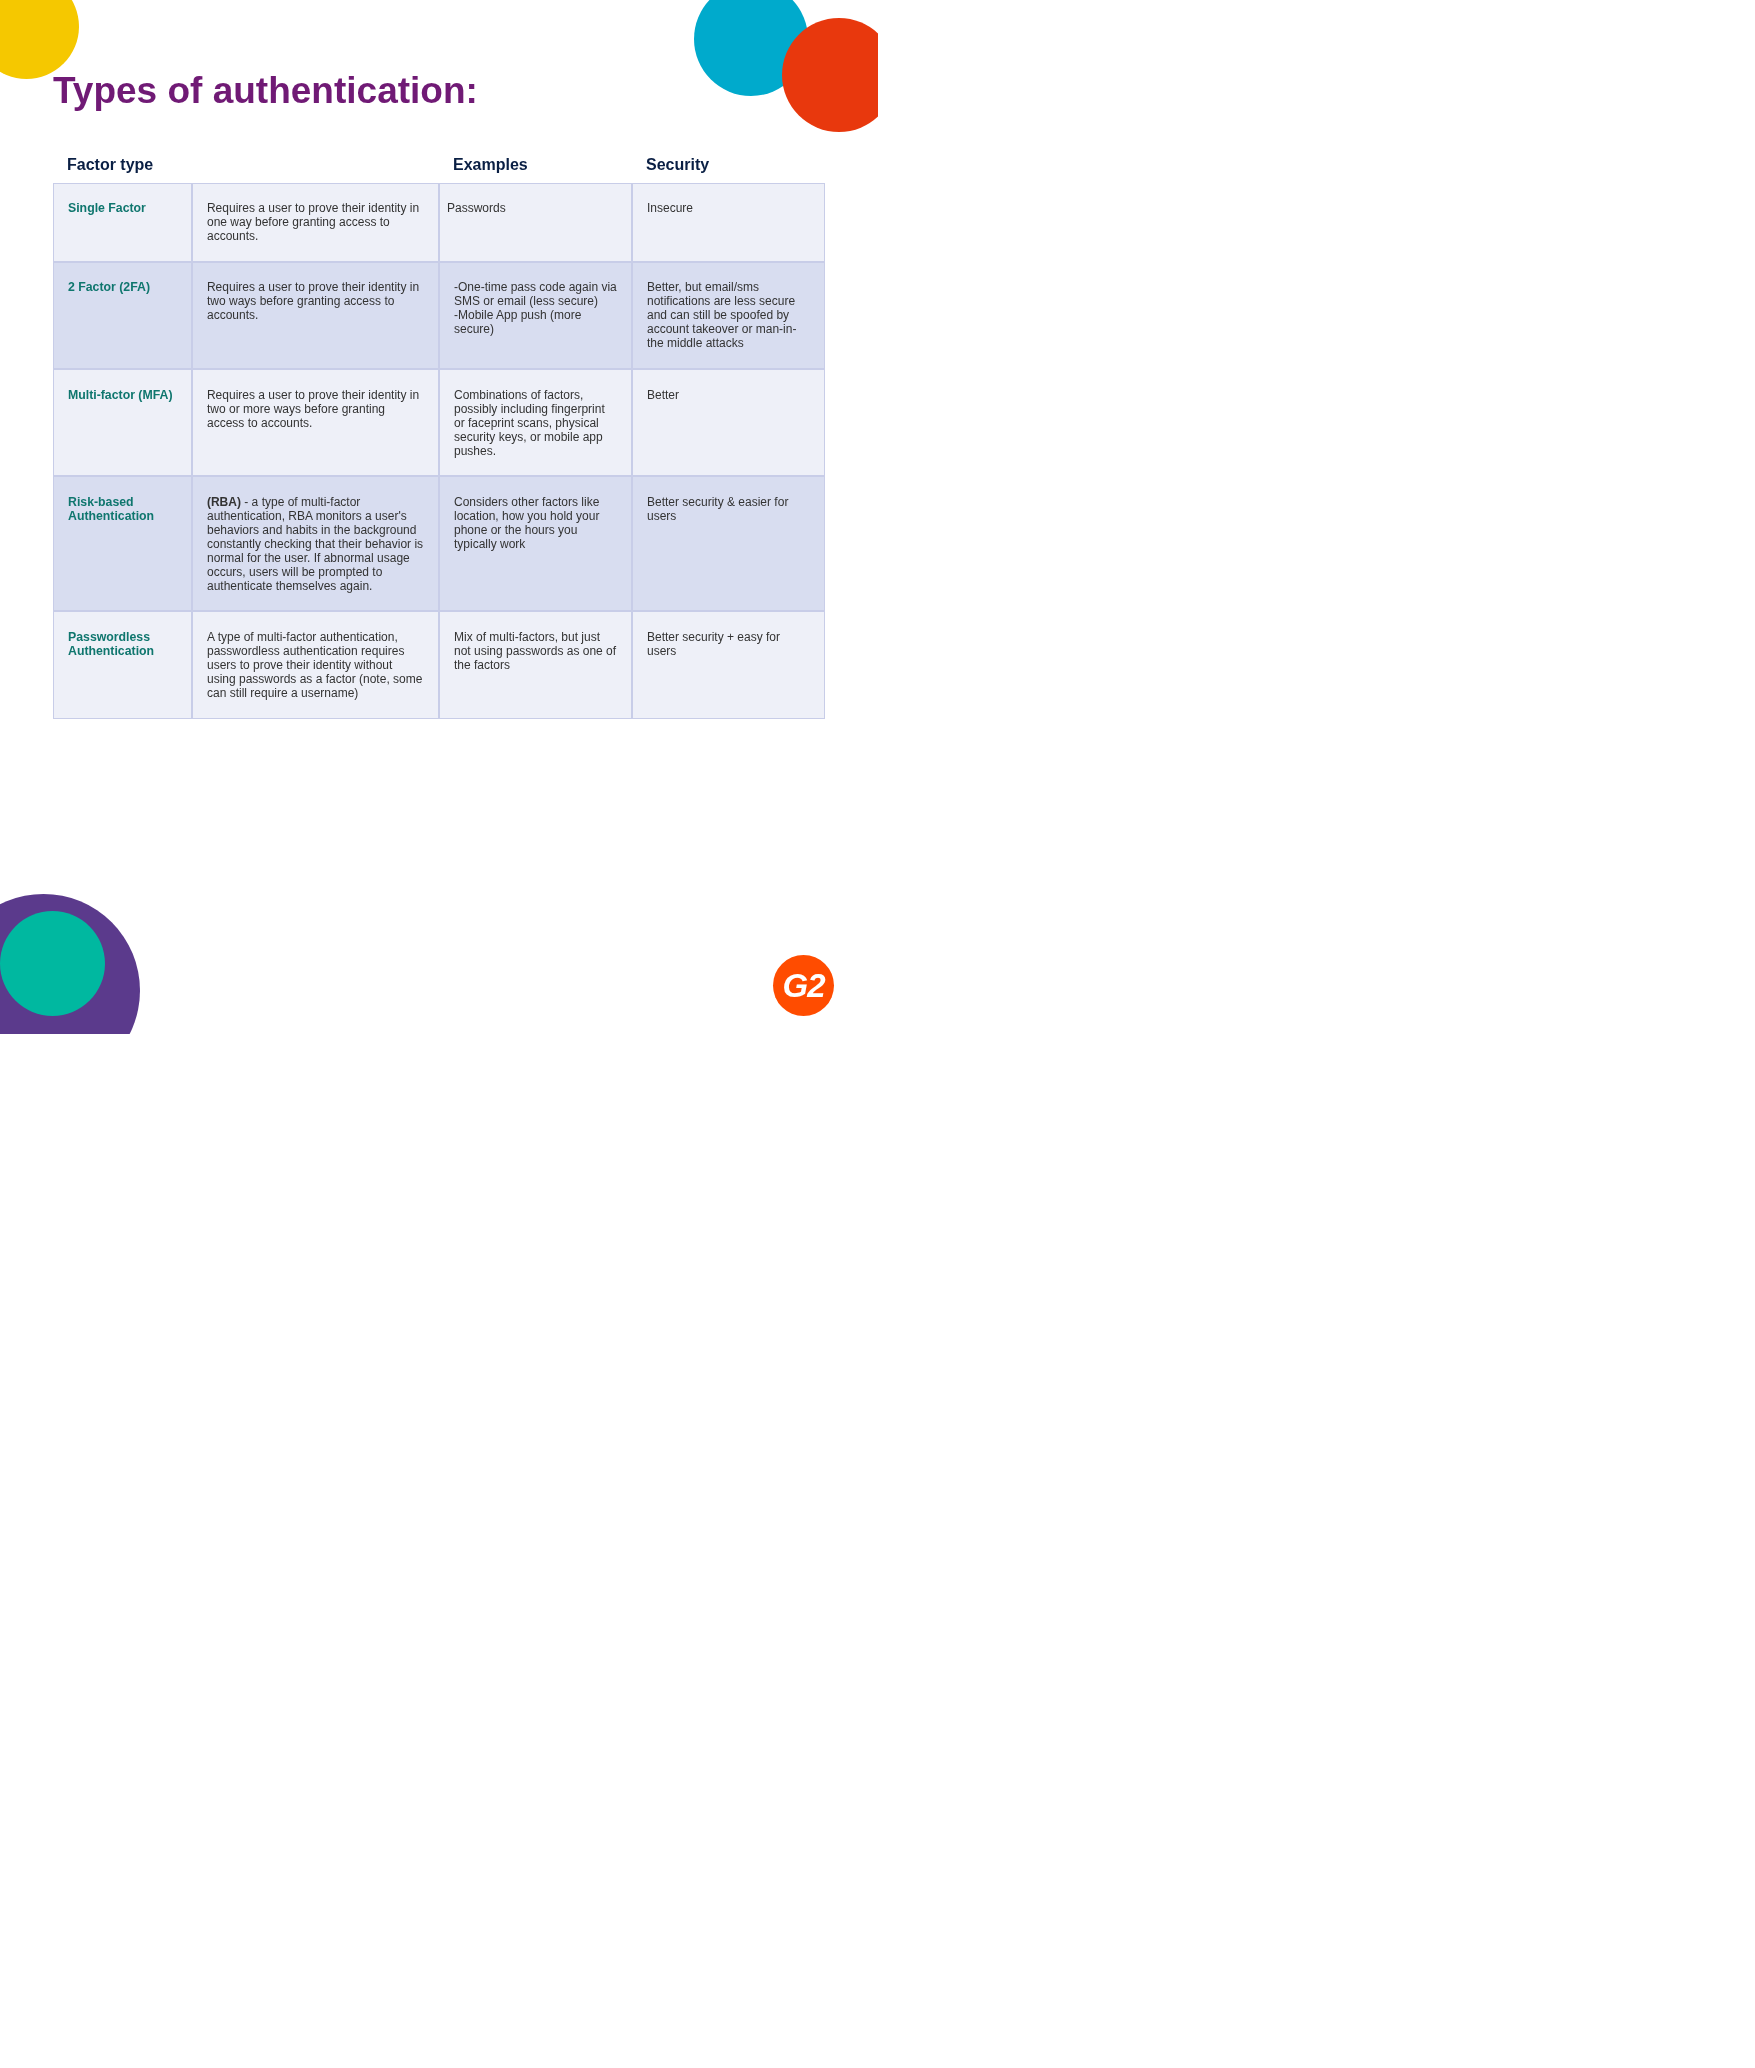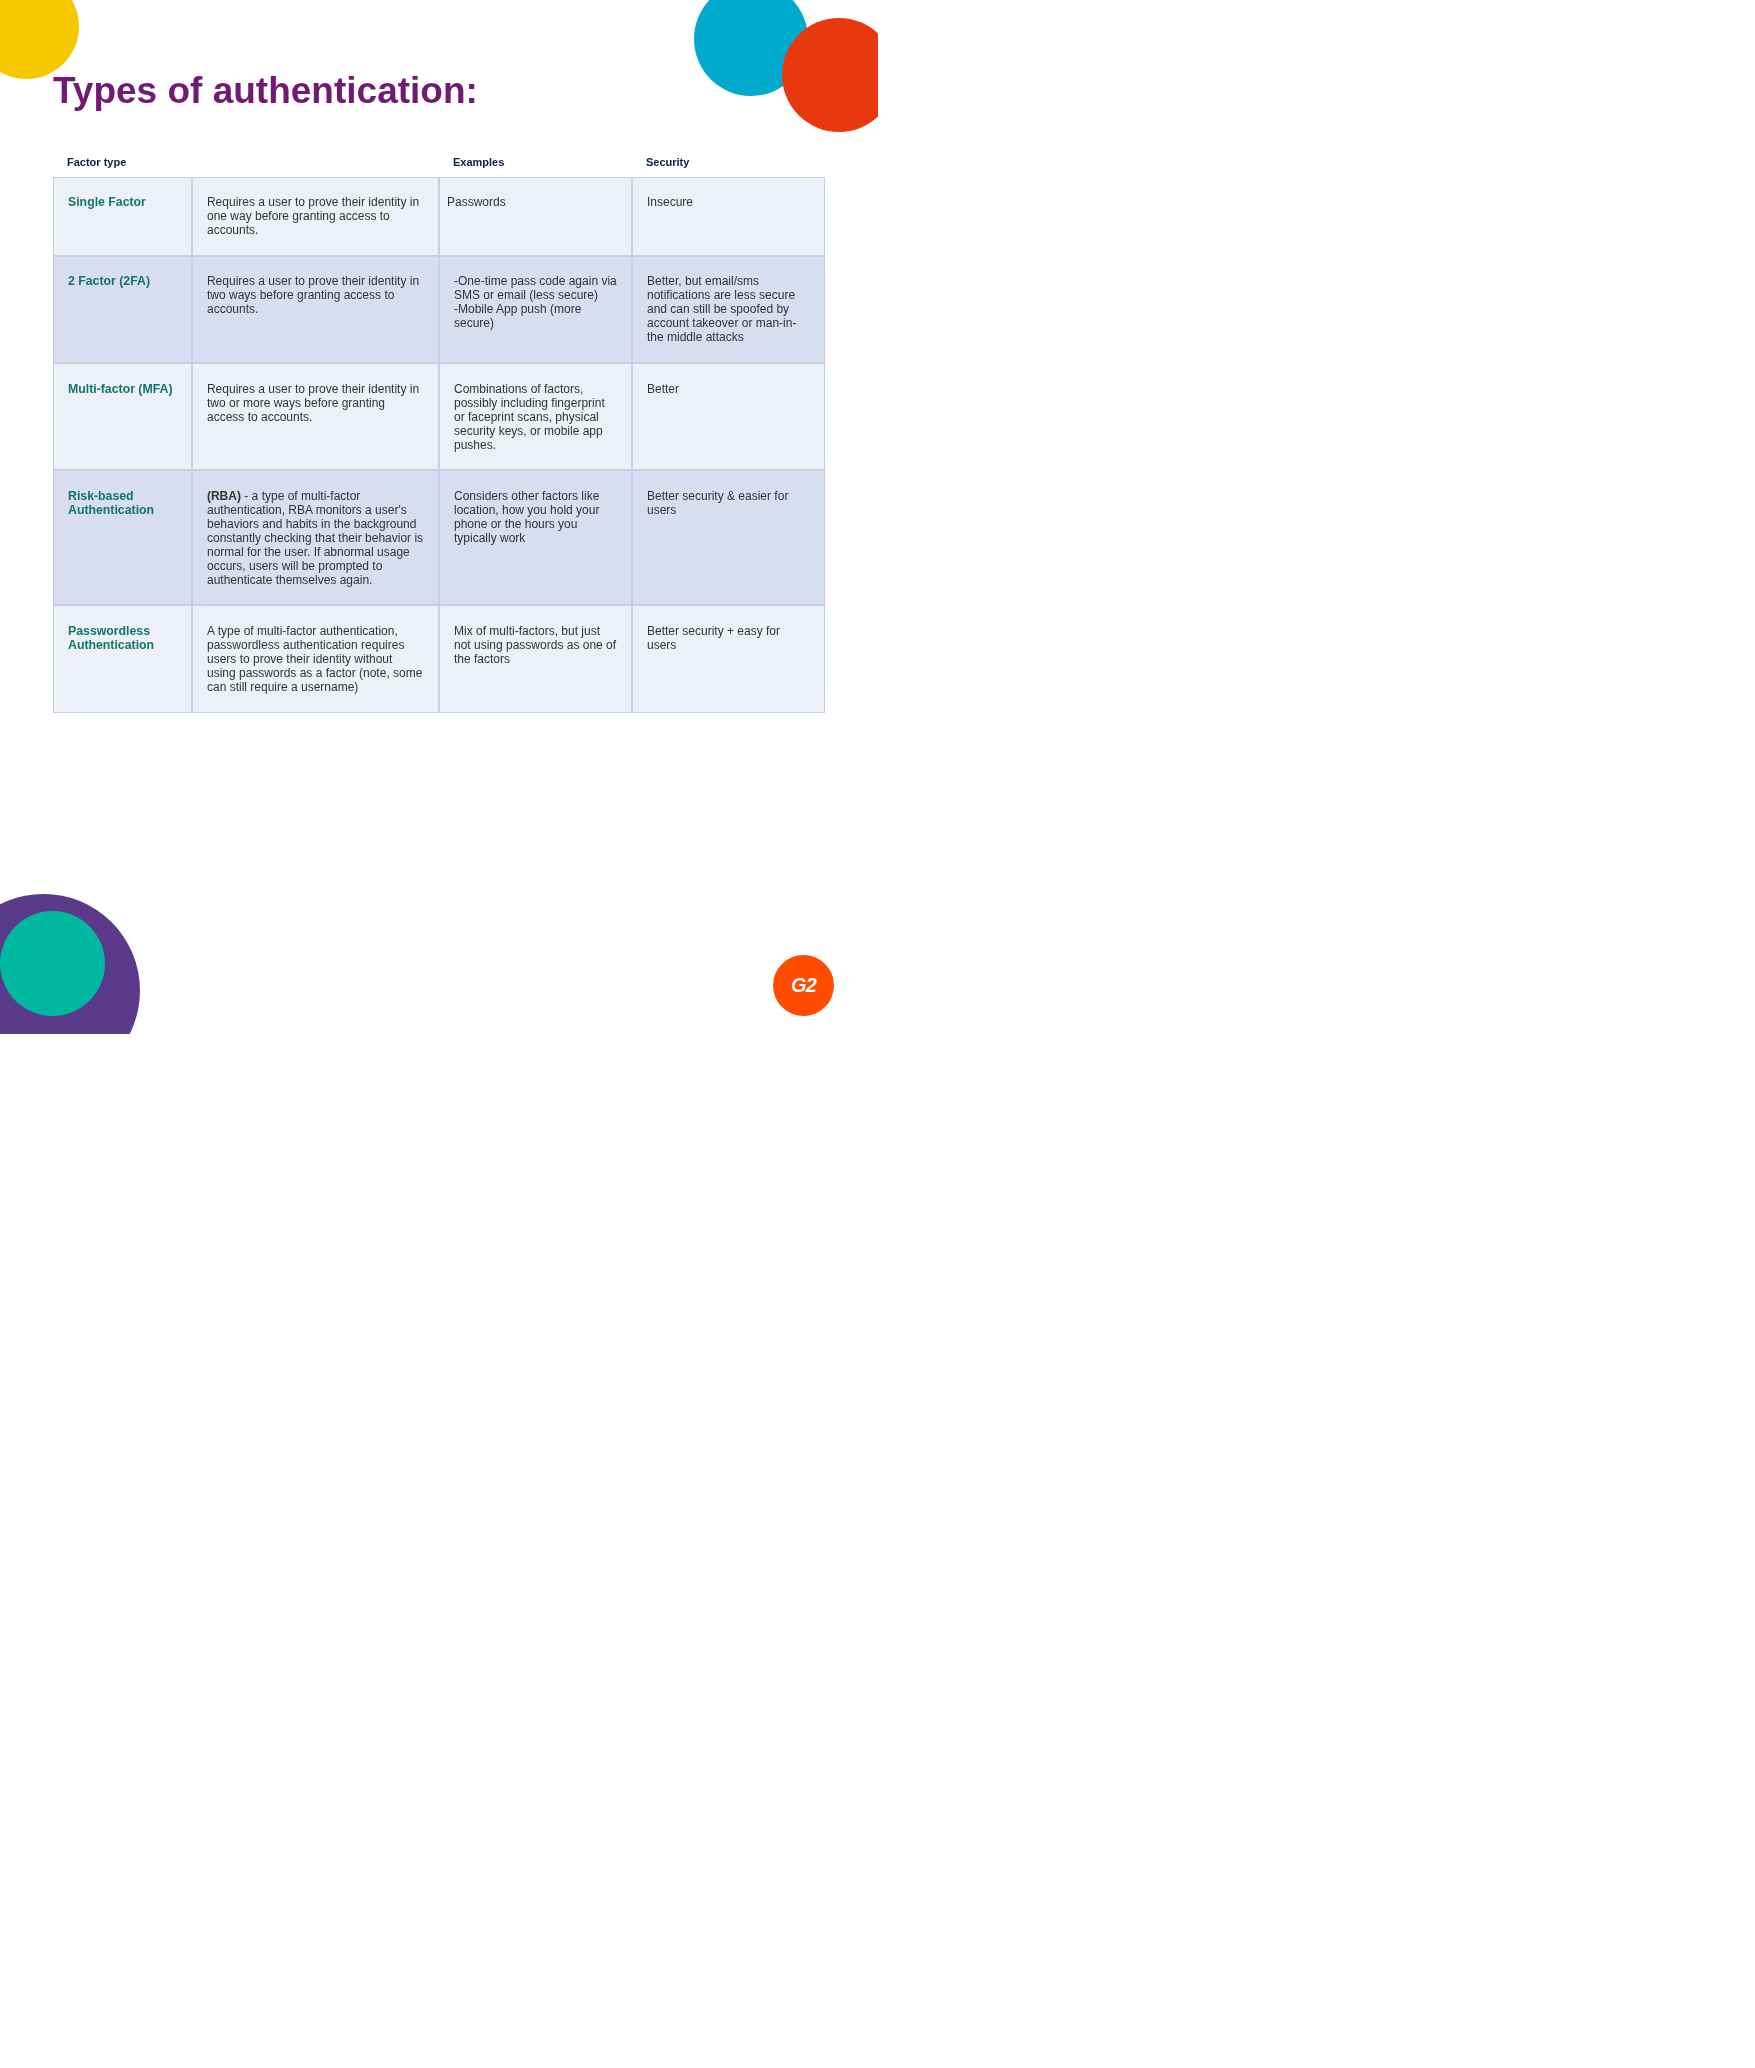--- a/index.html
+++ b/index.html
@@ -83,21 +83,21 @@
       background: #ff4c00;
       border-radius: 50%;
       display: flex;
       align-items: center;
       justify-content: center;
       position: relative;
     }
 
     .g2-text {
       color: white;
-      font-size: 20px;
+      font-size: 33px;
       font-weight: 900;
       font-style: italic;
       letter-spacing: -0.9px;
     }
 
     
     .main-content {
       padding: 70px 53px 140px 53px;
       position: relative;
       z-index: 1;
@@ -113,21 +113,21 @@
     
     .auth-table {
       width: 100%;
       border-collapse: separate;
       border-spacing: 0;
     }
 
     .auth-table thead tr th {
       padding: 8.8px 14px;
       font-weight: 700;
-      font-size: 11px;
+      font-size: 16px;
       color: #0a1f44;
       text-align: left;
       border-bottom: 1.8px solid #ddd;
     }
 
     .auth-table thead tr th:first-child {
       width: 18%;
     }
     .auth-table thead tr th:nth-child(2) {
       width: 32%;

